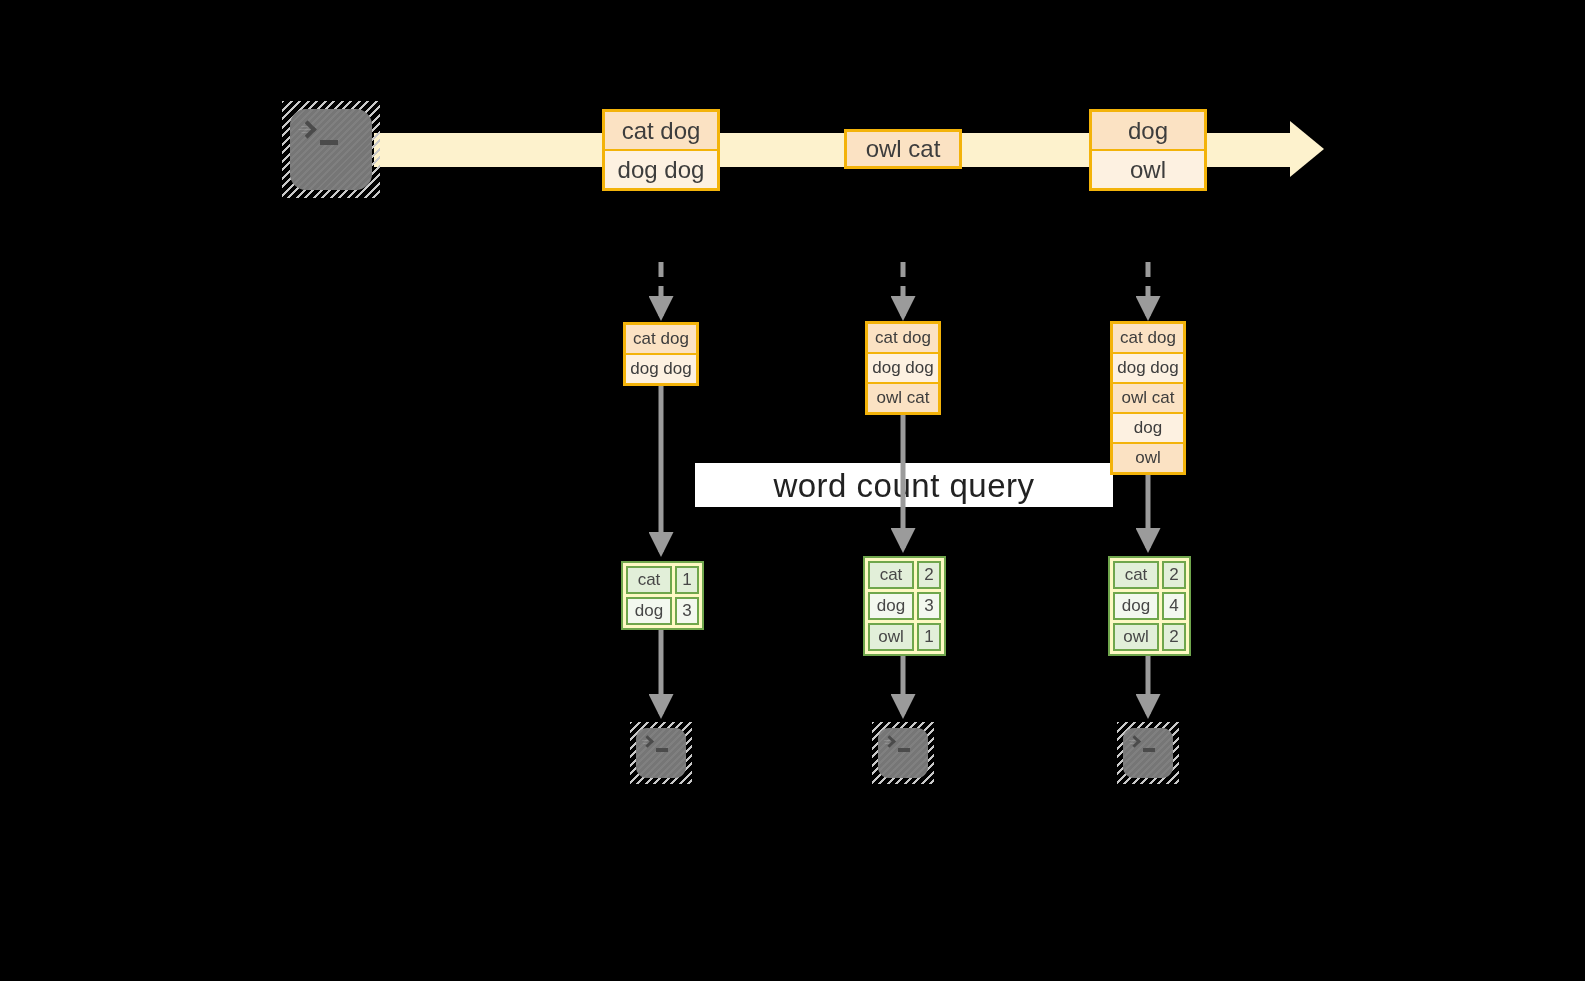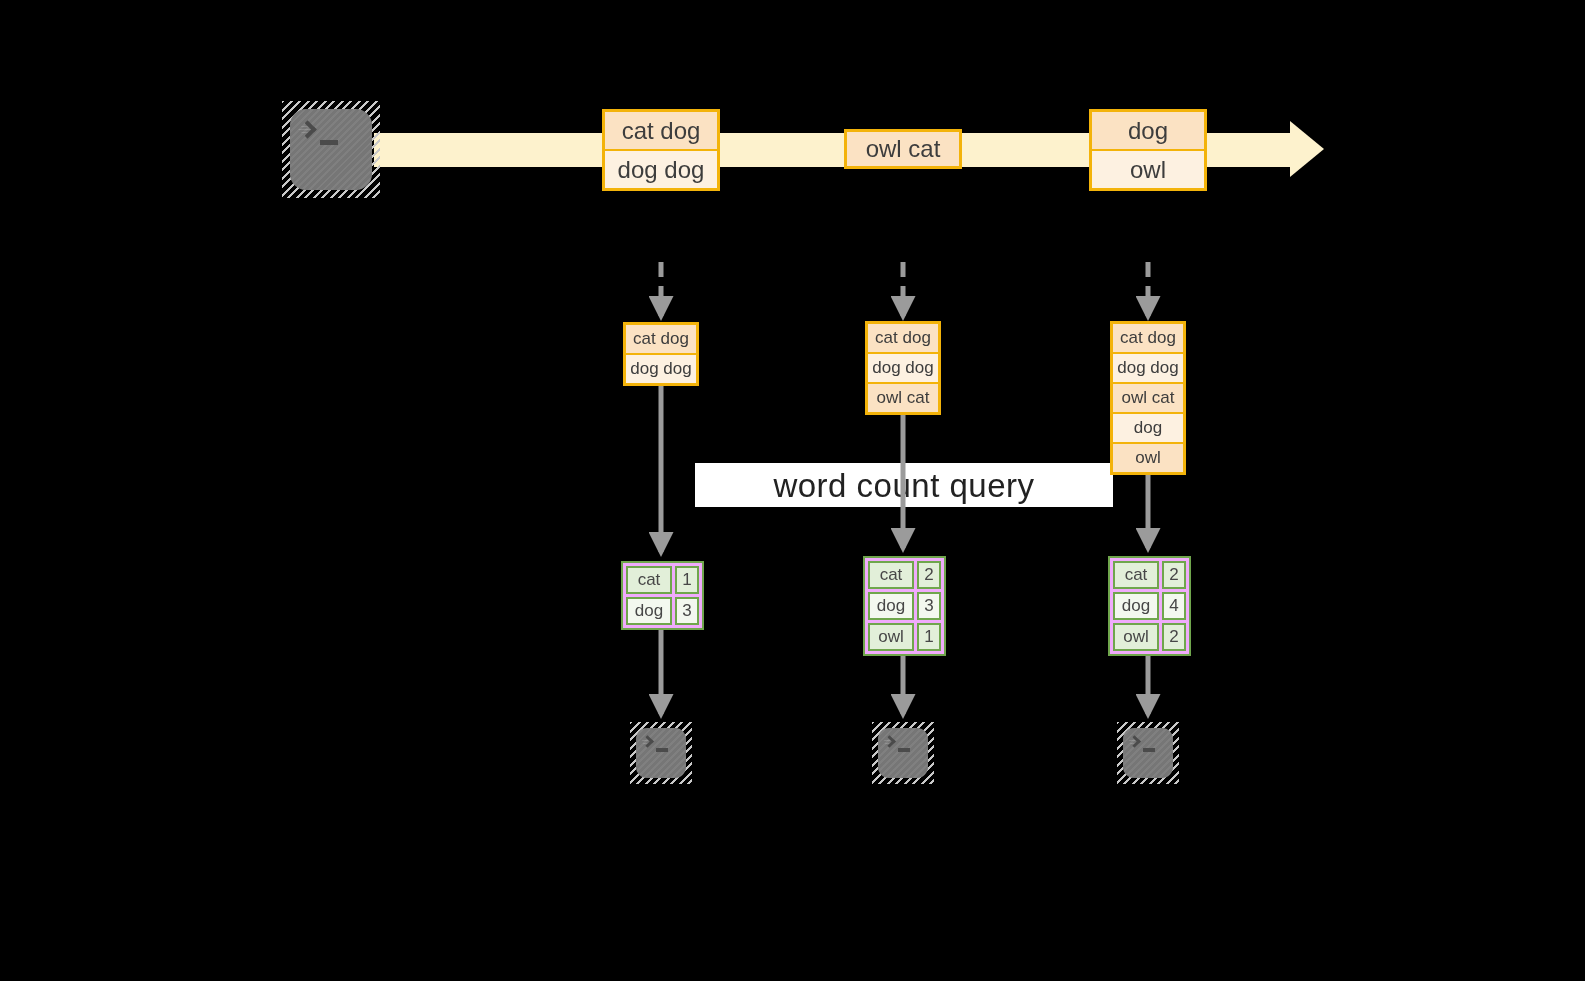--- a/index.html
+++ b/index.html
@@ -57,21 +57,21 @@
   .stack .scell:nth-child(even){background:#fdf1e1;}
   
   .query-box{
     position:absolute;left:695px;top:463px;width:418px;height:44px;
     background:#ffffff;text-align:center;line-height:46px;
     font-size:33px;font-weight:300;letter-spacing:0.5px;color:#222222;
   }
   
   table.wc{
     position:absolute;border-collapse:separate;border-spacing:3px;
-    background:#f0abfc;border:2px solid #6fa64c;
+    background:#fef9c3;border:2px solid #6fa64c;
   }
   table.wc td{
     border:2px solid #6fa64c;text-align:center;
     font-size:17px;color:#474747;padding:0;
   }
   table.wc td.w{width:42px;height:24px;}
   table.wc td.n{width:20px;}
   table.wc tr:nth-child(odd) td{background:#e2efd9;}
   table.wc tr:nth-child(even) td{background:#f3f8ef;}
   

